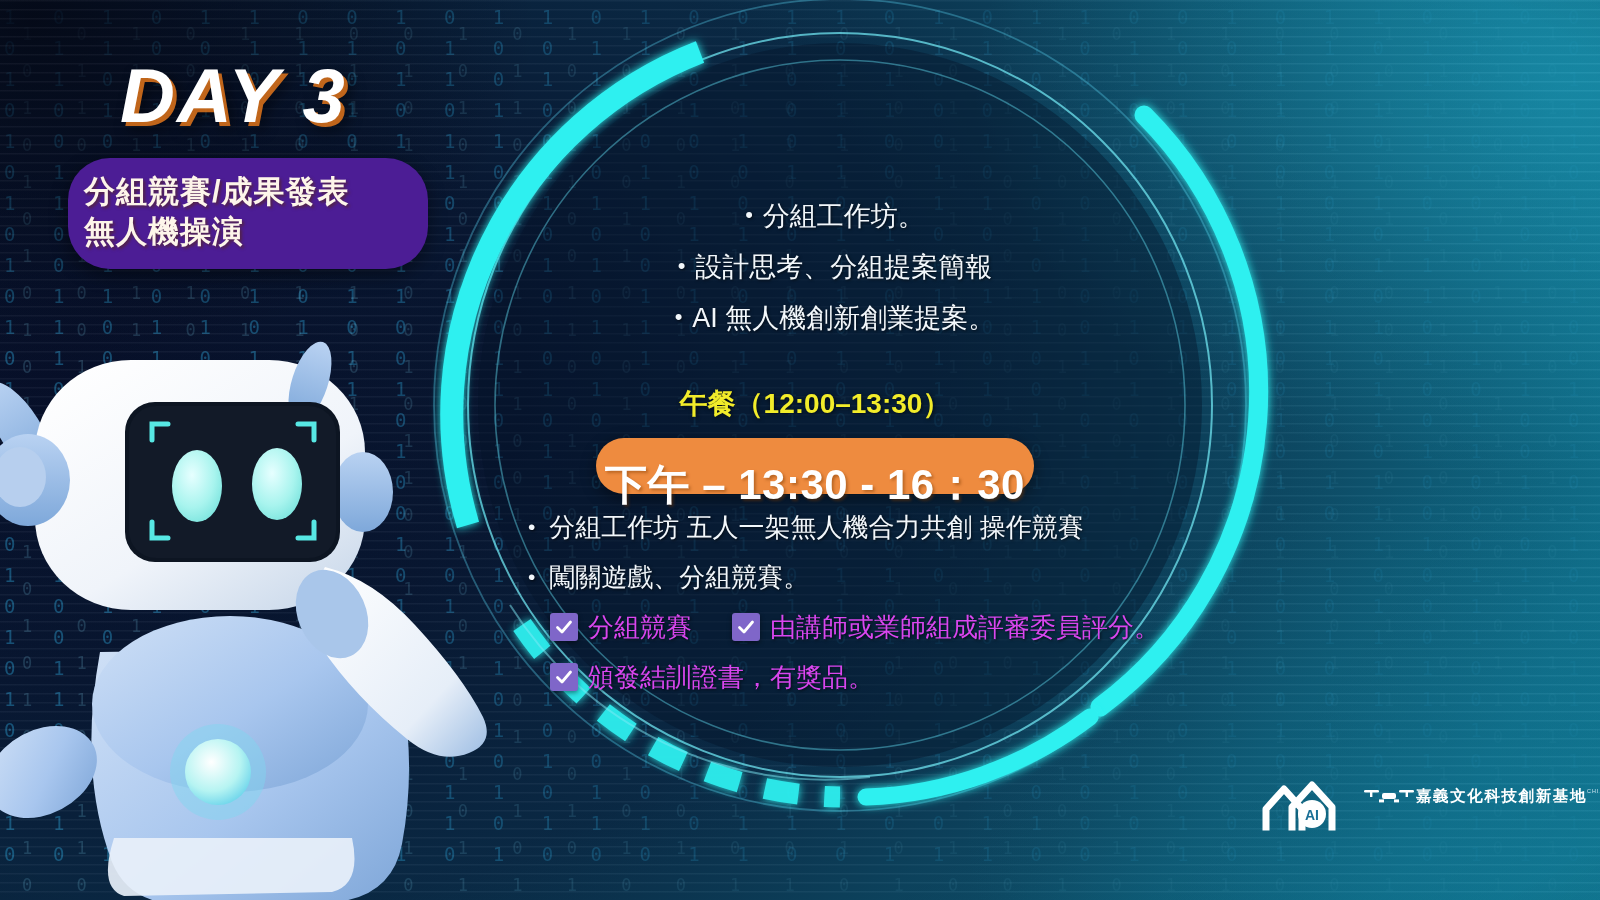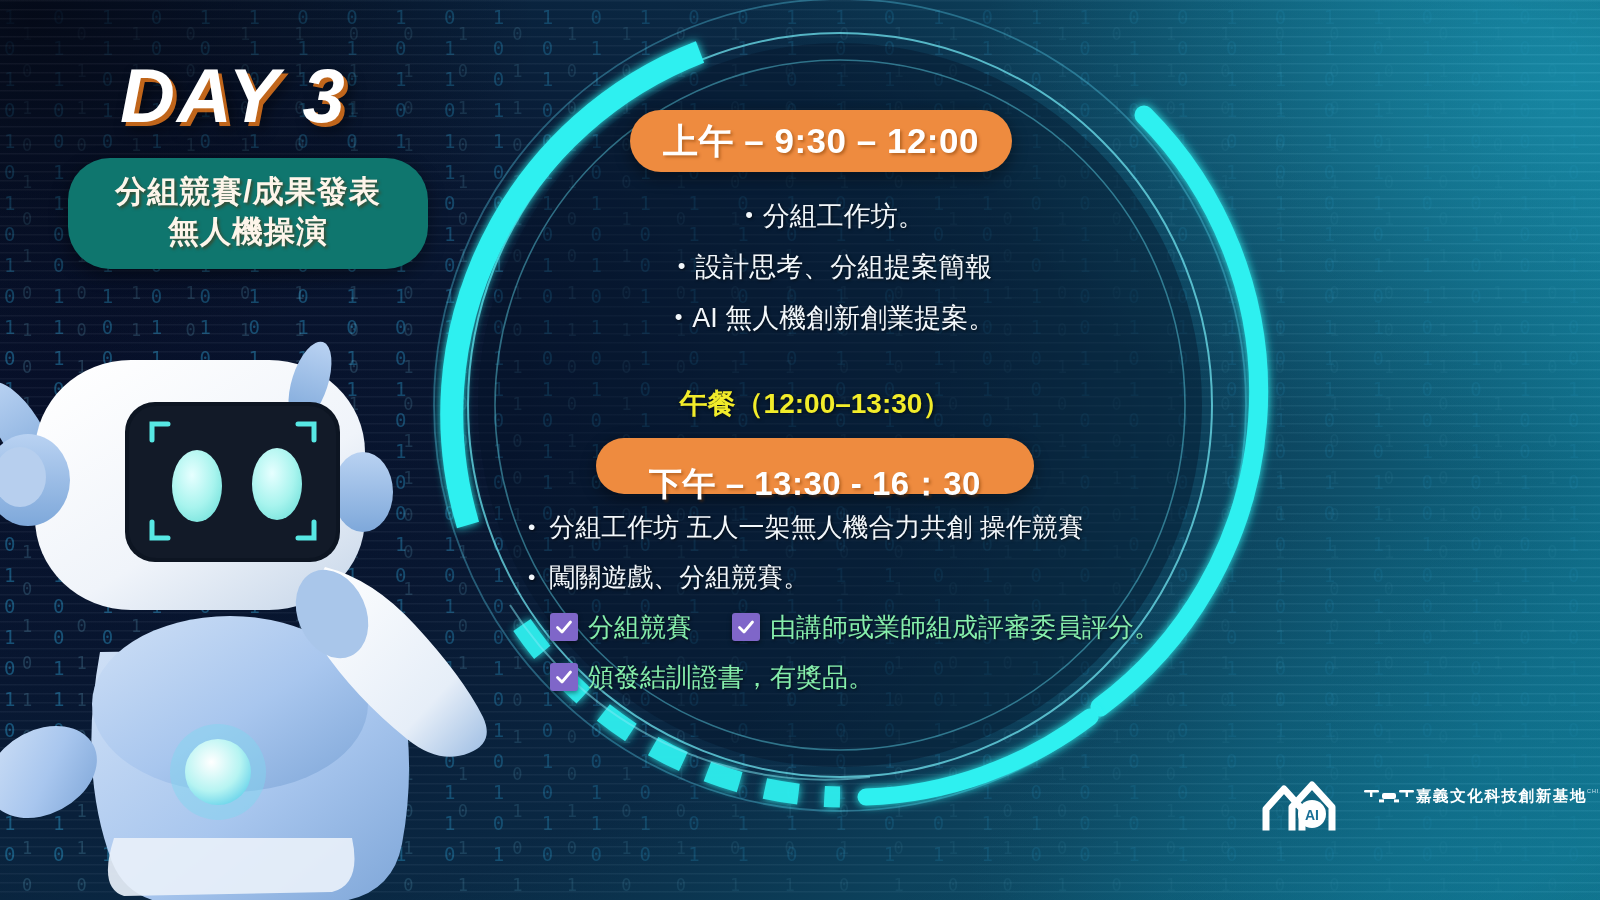--- a/index.html
+++ b/index.html
@@ -74,23 +74,23 @@
     font-size:76px; font-weight:bold; font-style:italic;
     color:#ffffff; letter-spacing:2px;
     text-shadow:
       4px 4px 0 rgba(226,118,27,.85),
       7px 7px 14px rgba(0,0,0,.55);
     white-space:nowrap;
   }
   .topic-badge {
     position:absolute; left:68px; top:158px;
     width:360px; padding:14px 16px 16px;
-    background:#0f766e;
+    background:#4c1d95;
     border-radius:42px;
-    text-align:center;
+    text-align:left;
     box-shadow:0 6px 18px rgba(0,0,0,.42);
   }
   .topic-badge .line {
     color:#fdf5ea; font-size:31px; font-weight:bold;
     line-height:1.30; letter-spacing:1px;
     text-shadow:2px 2px 3px rgba(90,40,0,.55);
   }
 
   
   .robot { position:absolute; left:-20px; top:352px; width:520px; height:548px; }
@@ -105,21 +105,21 @@
     display:flex; align-items:center; justify-content:center;
     white-space:nowrap;
   }
   .pill .txt {
     color:#ffffff; font-weight:bold;
     text-shadow:2px 2px 3px rgba(120,56,0,.45);
   }
   #pill-morning { left:630px; top:110px; width:382px; height:62px; }
   #pill-morning .txt { font-size:35px; letter-spacing:.5px; }
   #pill-afternoon { left:596px; top:438px; width:438px; height:56px; }
-  #pill-afternoon .txt { font-size:33px; letter-spacing:.5px;margin-top:37px; }
+  #pill-afternoon .txt { font-size:42px; letter-spacing:.5px;margin-top:37px; }
 
   .am-list { position:absolute; left:600px; top:190px; width:470px; text-align:center; }
   .am-item {
     color:#f2f7fb; font-size:27px; line-height:49px;
     text-shadow:1px 1px 3px rgba(0,0,0,.65);
     white-space:nowrap;
   }
   .am-item .dot { margin-right:10px; font-size:22px; vertical-align:3px; }
 
   .lunch {
@@ -138,21 +138,21 @@
   .pm-row .dot { margin-right:14px; font-size:21px; }
   .pm-check-row { display:flex; align-items:center; gap:10px; padding-left:22px; }
   .chk {
     width:28px; height:28px; flex:0 0 28px;
     background:#7f66c9; border-radius:3px;
     display:flex; align-items:center; justify-content:center;
     box-shadow:0 2px 5px rgba(0,0,0,.45);
   }
   .chk svg { width:20px; height:20px; display:block; }
   .chk-label {
-    color:#86efac; font-size:26px;
+    color:#d946ef; font-size:26px;
     text-shadow:1px 1px 3px rgba(0,0,0,.7); white-space:nowrap;
   }
   .gap-mid { width:20px; flex:0 0 20px; }
 
   
   .logo { position:absolute; left:1262px; top:752px; width:300px; height:100px; display:flex; align-items:center; gap:10px; }
   .logo-mark { width:84px; height:66px; flex:0 0 84px;text-align:right; }
   .logo-mark svg { width:100%; height:100%; display:block; }
   .logo-text { display:flex; flex-direction:row; align-items:flex-start; }
   .logo-drone { width:54px; height:16px; margin:0 0 1px 6px; }
@@ -327,23 +327,20 @@
       <ellipse cx="217" cy="134" rx="25" ry="36" fill="url(#eyeG)"></ellipse>
       <ellipse cx="297" cy="132" rx="25" ry="36" fill="url(#eyeG)"></ellipse>
 
       <path d="M345 215 q48 12 90 58 q48 52 68 92 q12 26 -14 36 q-30 12 -62 -14 q-52 -42 -86 -92 q-22 -34 4 -80 z" fill="url(#armG)"></path>
       <ellipse cx="352" cy="262" rx="34" ry="46" transform="rotate(-24 352 262)" fill="#a9c6ea"></ellipse>
 
       <path d="M134 486 q-16 50 10 58 l208 -4 q30 -8 20 -54 z" fill="#e8f0fa" opacity=".92"></path>
     </svg>
   </div>
 
-  <div class="pill" id="pill-morning">
-    <span class="txt">上午 – 9:30 – 12:00</span>
-  </div>
 
   <div class="am-list">
     <div class="am-item">
       <span class="dot">•</span><span>分組工作坊。</span>
     </div>
     <div class="am-item">
       <span class="dot">•</span><span>設計思考、分組提案簡報</span>
     </div>
     <div class="am-item">
       <span class="dot">•</span><span>AI 無人機創新創業提案。</span>

